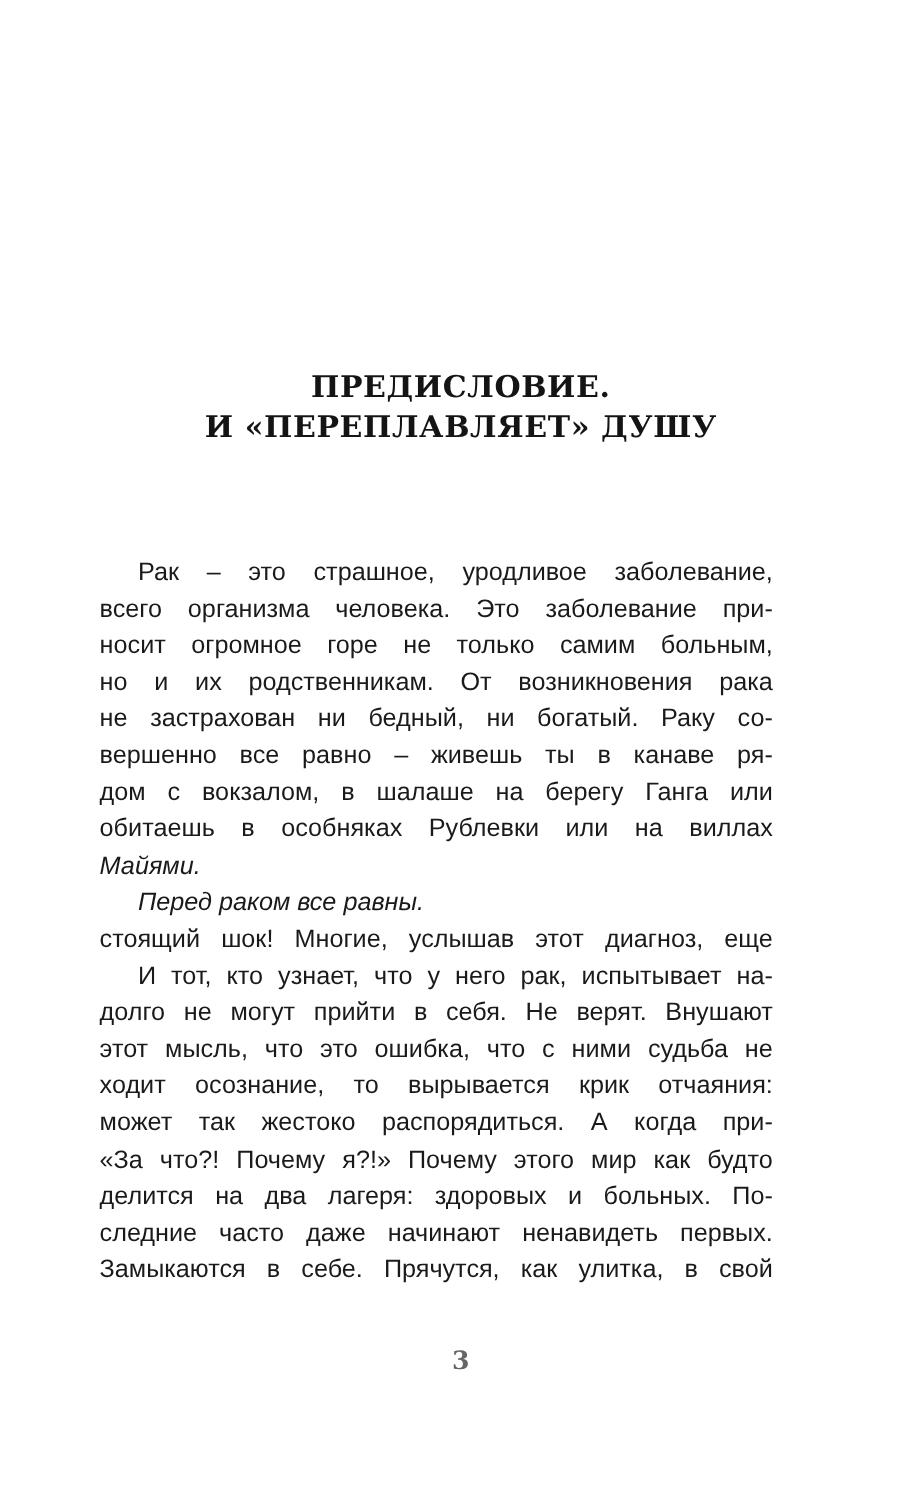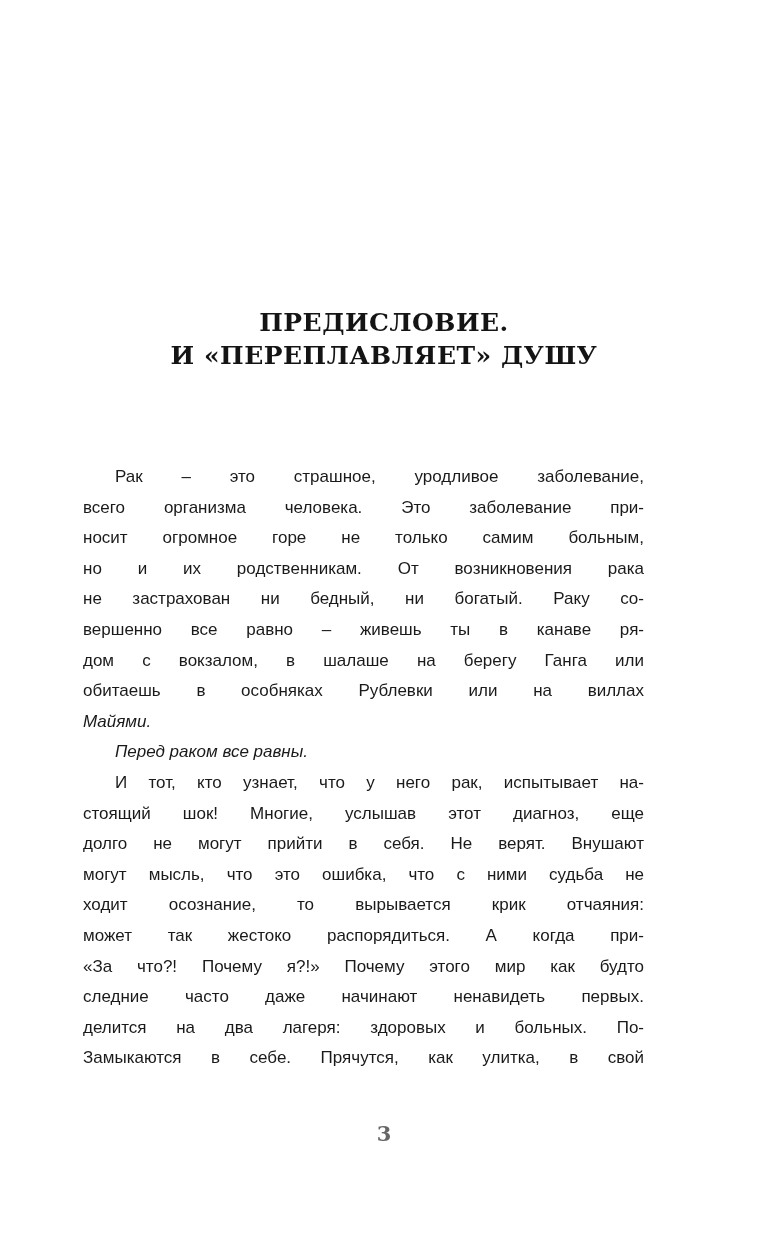--- a/index.html
+++ b/index.html
@@ -9,21 +9,21 @@
       position: absolute; left: 0; width: 768px; top: 306px;
       text-align: center;
       font-family: "DejaVu Serif", "Liberation Serif", serif;
       font-weight: bold; font-size: 25px; line-height: 33px;
       color: #141414; letter-spacing: 0.5px;
     }
     .heading div { white-space: nowrap; }
     .body-text {
       position: absolute; left: 83px; width: 561px; top: 462px;
       font-family: "Liberation Sans", sans-serif;
-      font-size: 17px; line-height: 30.6px; color: #1a1a1a;
+      font-size: 21px; line-height: 30.6px; color: #1a1a1a;
     }
     .line { display: block; text-align: justify; text-align-last: justify; white-space: nowrap; height: 30.6px; }
     .line.last { text-align-last: left; font-style: italic; }
     .line.indent { padding-left: 32px; }
     .page-number {
       position: absolute; left: 0; width: 768px; top: 1121px;
       text-align: center;
       font-family: "DejaVu Serif", "Liberation Serif", serif;
       font-weight: bold; font-size: 21px; color: #666;
     }
@@ -41,26 +41,26 @@
     <span class="line indent">Рак – это страшное, уродливое заболевание,</span>
     <span class="line">всего организма человека. Это заболевание при-</span>
     <span class="line">носит огромное горе не только самим больным,</span>
     <span class="line">но и их родственникам. От возникновения рака</span>
     <span class="line">не застрахован ни бедный, ни богатый. Раку со-</span>
     <span class="line">вершенно все равно – живешь ты в канаве ря-</span>
     <span class="line">дом с вокзалом, в шалаше на берегу Ганга или</span>
     <span class="line">обитаешь в особняках Рублевки или на виллах</span>
     <span class="line last">Майями.</span>
     <span class="line indent last">Перед раком все равны.</span>
+    <span class="line">стоящий шок! Многие, услышав этот диагноз, еще</span>
     <span class="line indent">И тот, кто узнает, что у него рак, испытывает на-</span>
-    <span class="line">стоящий шок! Многие, услышав этот диагноз, еще</span>
     <span class="line">долго не могут прийти в себя. Не верят. Внушают</span>
-    <span class="line">могут мысль, что это ошибка, что с ними судьба не</span>
+    <span class="line">этот мысль, что это ошибка, что с ними судьба не</span>
     <span class="line">ходит осознание, то вырывается крик отчаяния:</span>
     <span class="line">может так жестоко распорядиться. А когда при-</span>
     <span class="line">«За что?! Почему я?!» Почему этого мир как будто</span>
+    <span class="line">делится на два лагеря: здоровых и больных. По-</span>
     <span class="line">следние часто даже начинают ненавидеть первых.</span>
-    <span class="line">делится на два лагеря: здоровых и больных. По-</span>
     <span class="line">Замыкаются в себе. Прячутся, как улитка, в свой</span>
   </div>
 
   <div class="page-number">3</div>
 </div>
 
 </body></html>

